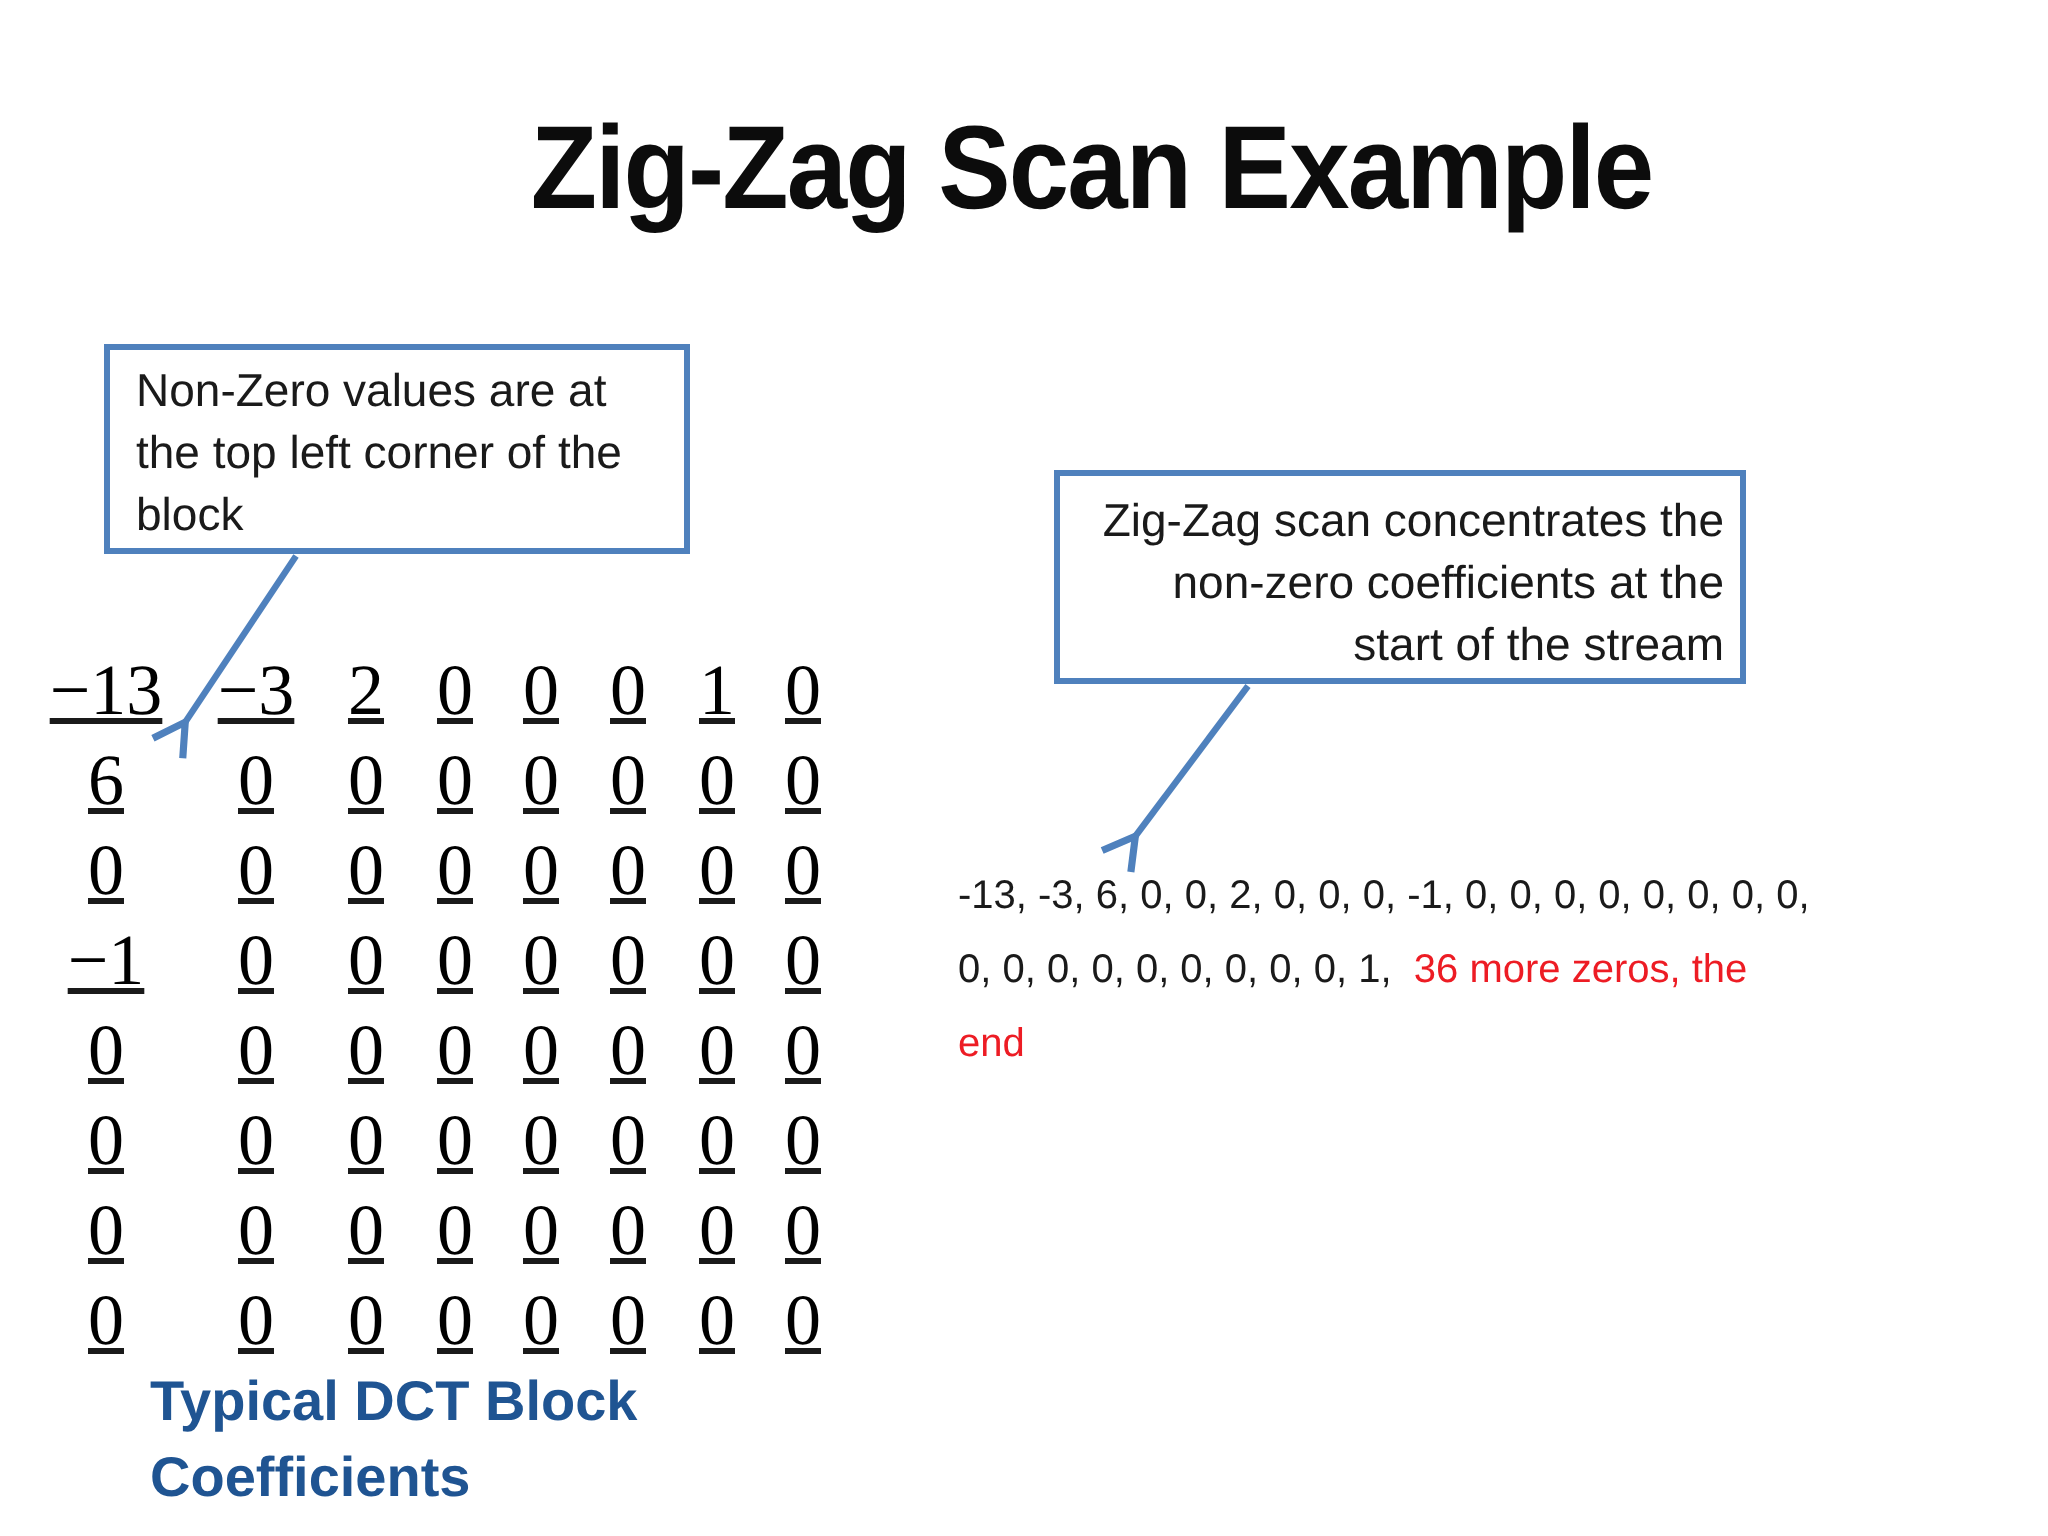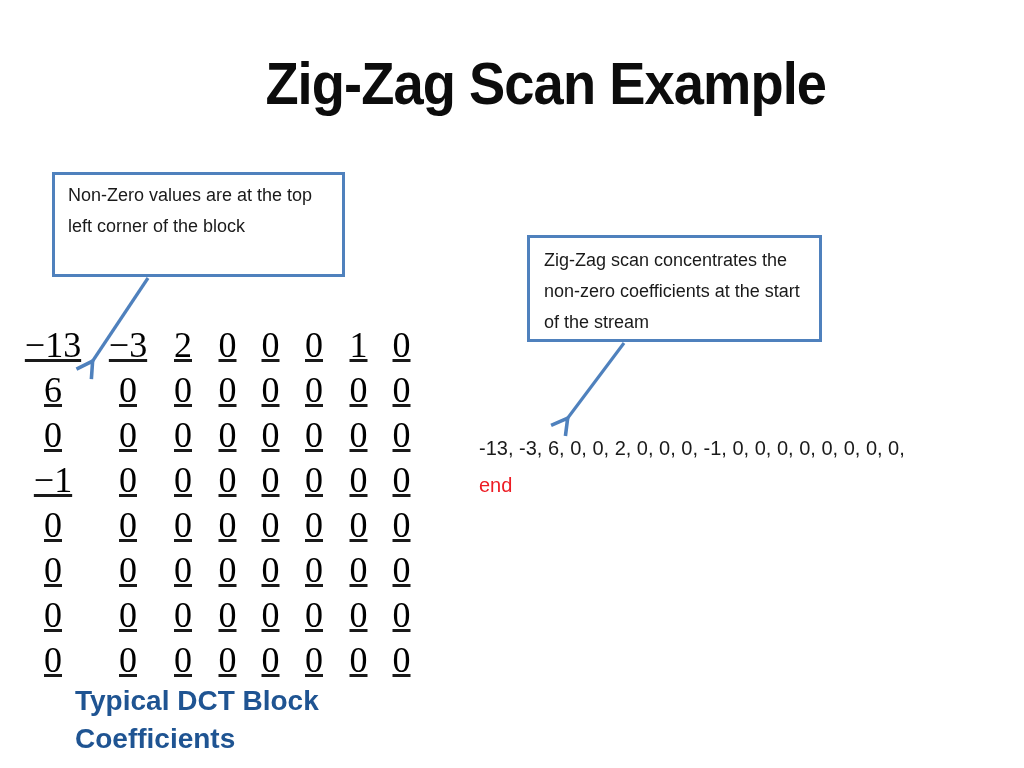--- a/index.html
+++ b/index.html
@@ -10,24 +10,24 @@
   
   .title{
     position:absolute;top:50px;left:0;width:1024px;margin:0;
     text-align:center;font-size:59px;font-weight:700;color:#0c0c0c;padding-left:34px;
   }
   .title .squeeze{display:inline-block;transform:scaleX(0.92);transform-origin:center;letter-spacing:-1px;}
   
   .callout{
     position:absolute;box-sizing:border-box;background:#fff;
     border:3px solid var(--accent, #4F81BD);
-    font-size:18px;line-height:31px;color:#1a1a1a;
+    font-size:23px;line-height:31px;color:#1a1a1a;
   }
   .callout-left{left:52px;top:172px;width:293px;height:105px;padding:5px 10px 0 13px;}
-  .callout-right{left:527px;top:235px;width:295px;height:107px;padding:7px 8px 0 14px;}
+  .callout-right{left:527px;top:235px;width:346px;height:107px;padding:7px 8px 0 14px;text-align:right;}
   
   .arrows{position:absolute;left:0;top:0;width:1024px;height:768px;pointer-events:none;}
   
   .matrix{position:absolute;left:10px;top:322px;width:412px;text-decoration:underline;}
   .matrix-row{
     display:grid;grid-template-columns:86px 64px 46px 43px 43px 44px 45px 41px;
     height:45px;align-items:center;
   }
   .matrix-cell{
     text-align:center;font-family:"Liberation Serif","DejaVu Serif",serif;
@@ -147,16 +147,17 @@
         <div class="matrix-cell">0</div>
         <div class="matrix-cell">0</div>
         <div class="matrix-cell">0</div>
       </div>
     </div>
 
   <div class="matrix-caption">Typical DCT Block Coefficients</div>
 
   <div class="stream">
     <div class="stream-line"><span class="black">-13, -3, 6, 0, 0, 2, 0, 0, 0, -1, 0, 0, 0, 0, 0, 0, 0, 0,</span><span class="red"></span></div>
+    <div class="stream-line"><span class="black">0, 0, 0, 0, 0, 0, 0, 0, 0, 1,</span><span class="red">  36 more zeros, the</span></div>
     <div class="stream-line"><span class="black"></span><span class="red">end</span></div>
   </div>
 
 </div>
 
 </body></html>

